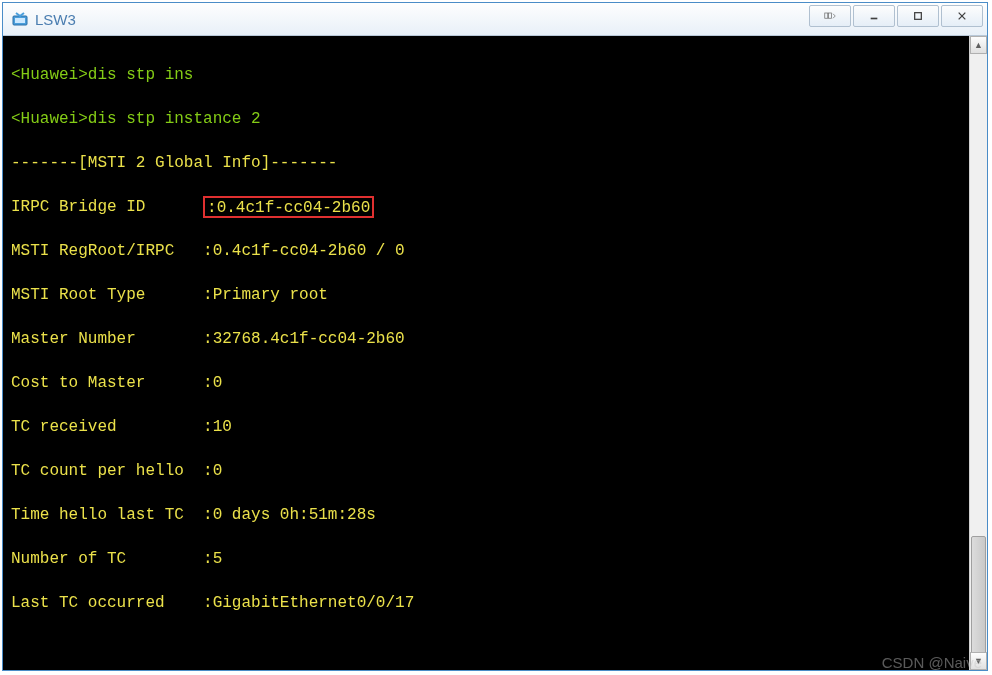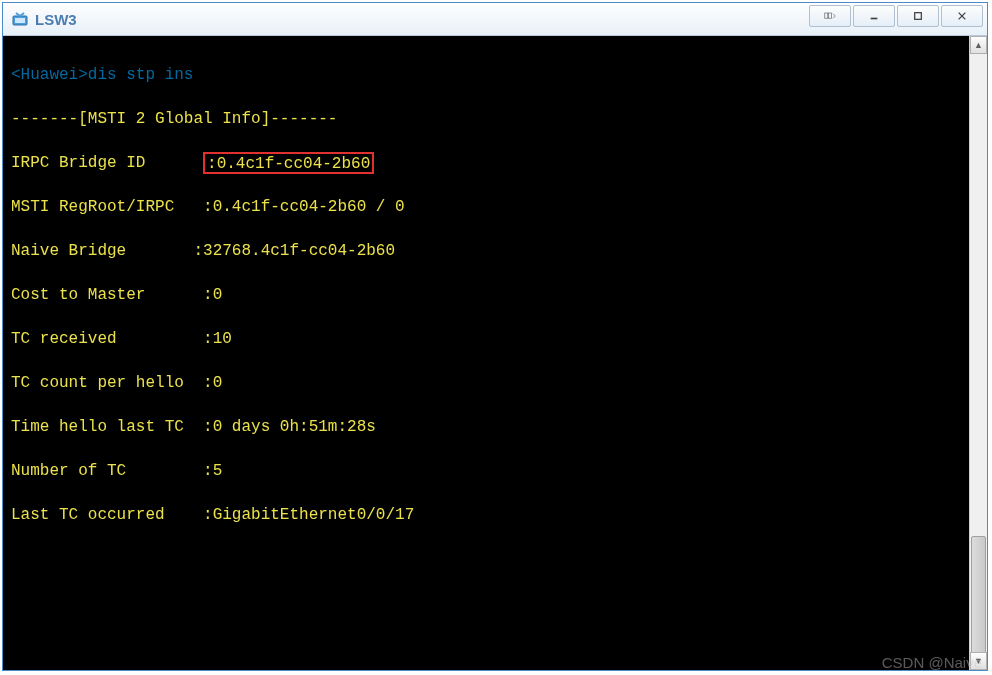--- a/index.html
+++ b/index.html
@@ -1,28 +1,28 @@
 <!DOCTYPE html>
 <html><head>
   <meta charset="utf-8">
   <style>
     * { margin: 0; padding: 0; box-sizing: border-box; }
     body { font-family: "Segoe UI", Tahoma, sans-serif; background: #fff; width: 992px; height: 675px; overflow: hidden; position: relative; }
     .window { width: 986px; height: 669px; border: 1px solid #4a8cc7; position: relative; background: #fff; margin: 2px; }
     .titlebar { height: 33px; background: linear-gradient(to bottom, #fefefe, #e8f0f8); border-bottom: 1px solid #b8c8d8; display: flex; align-items: center; padding: 0 4px 0 8px; position: relative; }
     .titlebar-icon { width: 18px; height: 18px; margin-right: 6px; display: flex; align-items: center; justify-content: center; }
     .titlebar-icon svg { width: 18px; height: 18px; }
-    .titlebar-title { color: #4a7db0; font-size: 15px; font-weight: 700; text-align: center; }
+    .titlebar-title { color: #4a7db0; font-size: 15px; font-weight: 400; text-align: center; }
     .window-controls { position: absolute; right: 4px; top: 2px; display: flex; gap: 0; }
     .win-btn { width: 42px; height: 22px; border: 1px solid #b0c0d0; background: linear-gradient(to bottom, #fdfdfd, #e5eef7); display: flex; align-items: center; justify-content: center; color: #555; font-family: Arial; font-size: 13px; margin-left: 2px; border-radius: 2px; cursor: pointer; }
     .win-btn.ext { width: 42px; }
     .win-btn svg { width: 12px; height: 10px; }
     .terminal-wrap { position: relative; width: 100%; height: calc(100% - 33px); display: flex; }
     .terminal { background: #000; flex: 1; padding: 6px 8px; font-family: "Courier New", monospace; font-size: 16px; line-height: 22px; color: #ebe14a; overflow: hidden; white-space: pre; }
-    .prompt { color: #0369a1; }
+    .prompt { color: #84cc16; }
     .highlight-box { border: 2px solid #e03030; padding: 0 2px; display: inline-block; height: 22px; line-height: 20px; vertical-align: top; }
     .scrollbar { width: 18px; background: #f0f0f0; border-left: 1px solid #d0d0d0; position: relative; }
     .scroll-btn { height: 18px; background: linear-gradient(to bottom, #fdfdfd, #e0e0e0); border: 1px solid #b0b0b0; display: flex; align-items: center; justify-content: center; font-size: 9px; color: #606060; }
     .scroll-thumb { position: absolute; left: 1px; right: 1px; top: 500px; height: 120px; background: linear-gradient(to right, #dcdcdc, #c9c9c9); border: 1px solid #a0a0a0; border-radius: 2px; }
     .watermark { position: absolute; bottom: 4px; right: 10px; color: rgba(200,200,200,0.45); font-size: 15px; font-family: Liberation Sans, sans-serif; pointer-events: none; }
     .line { height: 22px; }
   </style>
 </head>
 <body>
 
@@ -59,24 +59,26 @@
             <line x1="2" y1="2" x2="10" y2="10" stroke="#404040" stroke-width="1.5"></line>
             <line x1="10" y1="2" x2="2" y2="10" stroke="#404040" stroke-width="1.5"></line>
           </svg>
         </div>
     </div>
   </div>
 
   <div class="terminal-wrap">
     <div class="terminal">
 <div class="line"><span class="prompt">&lt;Huawei&gt;dis stp ins</span></div>
+<div class="line"><span class="prompt">&lt;Huawei&gt;dis stp instance 2</span></div>
 <div class="line">-------[MSTI 2 Global Info]-------</div>
 <div class="line"><span>IRPC Bridge ID      </span><span class="highlight-box">:0.4c1f-cc04-2b60</span></div>
 <div class="line"><span>MSTI RegRoot/IRPC   </span><span>:0.4c1f-cc04-2b60 / 0</span></div>
-<div class="line"><span>Naive Bridge       </span><span>:32768.4c1f-cc04-2b60</span></div>
+<div class="line"><span>MSTI Root Type      </span><span>:Primary root</span></div>
+<div class="line"><span>Master Number       </span><span>:32768.4c1f-cc04-2b60</span></div>
 <div class="line"><span>Cost to Master      </span><span>:0</span></div>
 <div class="line"><span>TC received         </span><span>:10</span></div>
 <div class="line"><span>TC count per hello  </span><span>:0</span></div>
 <div class="line"><span>Time hello last TC  </span><span>:0 days 0h:51m:28s</span></div>
 <div class="line"><span>Number of TC        </span><span>:5</span></div>
 <div class="line"><span>Last TC occurred    </span><span>:GigabitEthernet0/0/17</span></div>
 
 
 
 

